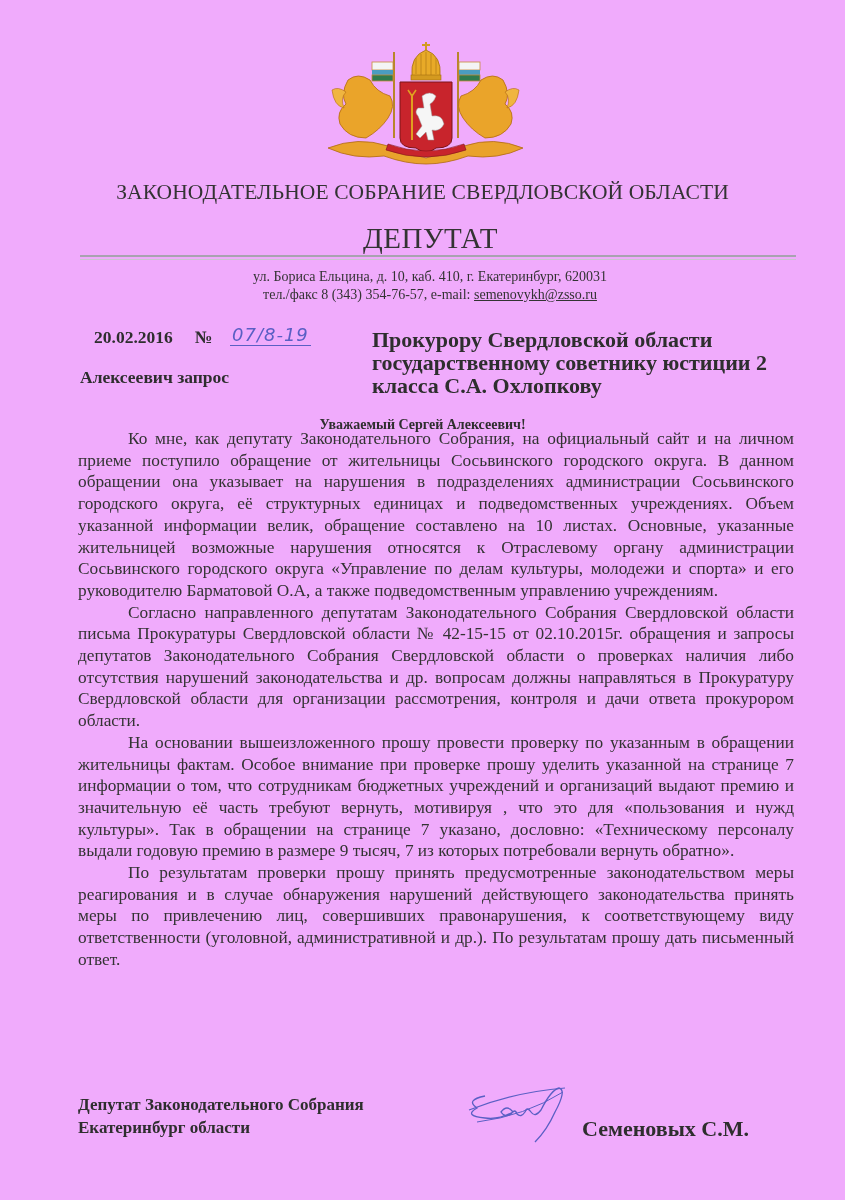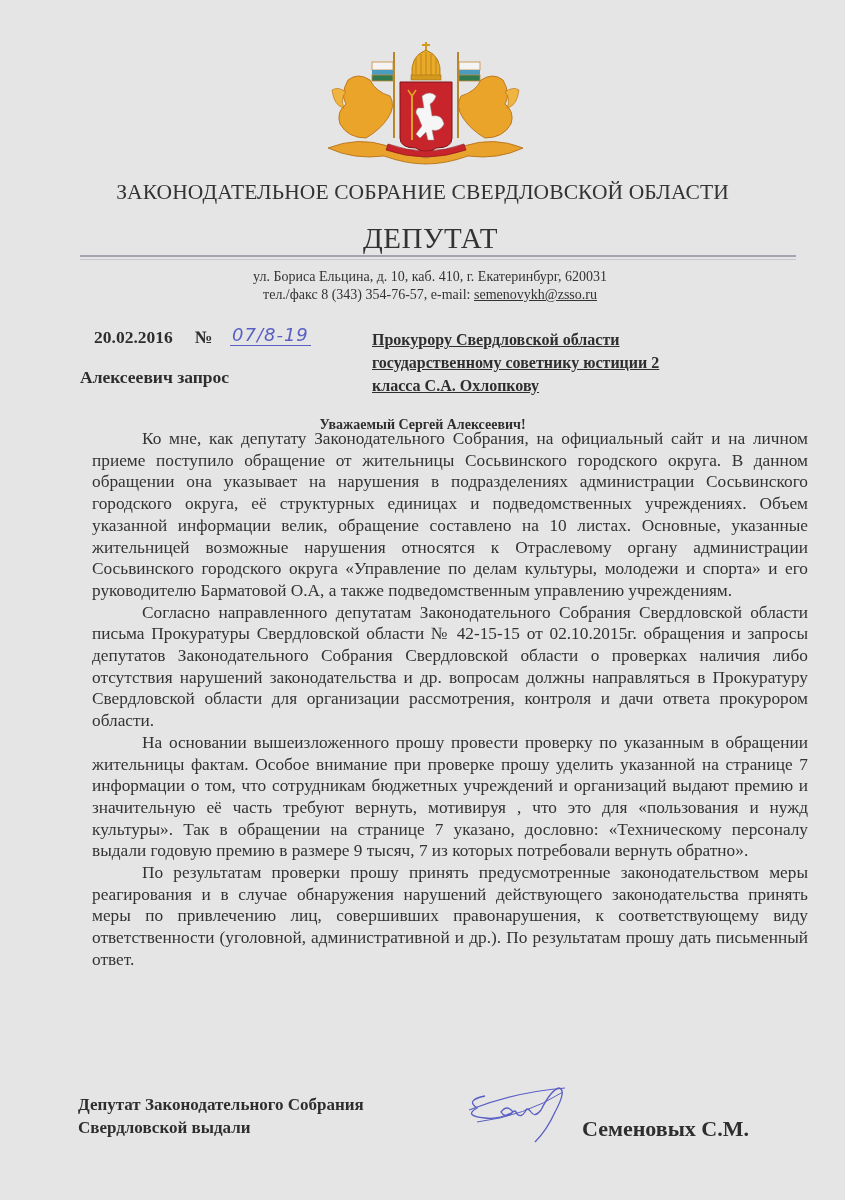--- a/index.html
+++ b/index.html
@@ -12,21 +12,21 @@
       height: 1200px;
       position: relative;
       overflow: hidden;
       font-family: "Liberation Serif", serif;
       color: #2a2a2a;
     }
     .page {
       position: absolute;
       left: 0; top: 0;
       width: 845px; height: 1200px;
-      background: #e5e5e5;
+      background: #f0abfc;
     }
     .crest {
       position: absolute;
       left: 318px;
       top: 20px;
       width: 215px;
       height: 145px;
     }
     .org-title {
       position: absolute;
@@ -104,44 +104,42 @@
       left: 0;
       top: 40px;
       white-space: nowrap;
     }
     .addressee {
       position: absolute;
       left: 372px;
       top: 328px;
       width: 420px;
       font-weight: bold;
-      font-size: 16px;
+      font-size: 22px;
       line-height: 23px;
       color: #2e2e2e;
-      text-decoration: underline;
     }
     .greeting {
       position: absolute;
       left: 0; width: 845px;
       top: 417px;
       text-align: center;
       font-weight: bold;
       font-size: 14px;
       color: #2e2e2e;
     }
     .body {
       position: absolute;
       left: 78px;
       top: 428px;
       width: 716px;
       font-size: 17.3px;
       line-height: 21.7px;
       text-align: justify;
       color: #333;
-      margin-left: 14px;
     }
     .body p {
       margin: 0;
       text-indent: 50px;
     }
     .sig-block {
       position: absolute;
       left: 78px;
       top: 1093px;
       font-weight: bold;
@@ -238,21 +236,21 @@
 
   <div class="body">
     <p>Ко мне, как депутату Законодательного Собрания, на официальный сайт и на личном приеме поступило обращение от жительницы Сосьвинского городского округа. В данном обращении она указывает на нарушения в подразделениях администрации Сосьвинского городского округа, её структурных единицах и подведомственных учреждениях. Объем указанной информации велик, обращение составлено на 10 листах. Основные, указанные жительницей возможные нарушения относятся к Отраслевому органу администрации Сосьвинского городского округа «Управление по делам культуры, молодежи и спорта» и его руководителю Барматовой О.А, а также подведомственным управлению учреждениям.</p>
     <p>Согласно направленного депутатам Законодательного Собрания Свердловской области письма Прокуратуры Свердловской области № 42-15-15 от 02.10.2015г. обращения и запросы депутатов Законодательного Собрания Свердловской области о проверках наличия либо отсутствия нарушений законодательства и др. вопросам должны направляться в Прокуратуру Свердловской области для организации рассмотрения, контроля  и дачи ответа прокурором области.</p>
     <p>На основании вышеизложенного прошу провести проверку по указанным в обращении жительницы фактам. Особое внимание при проверке прошу уделить указанной на странице 7 информации о том, что сотрудникам бюджетных учреждений и организаций выдают премию и значительную её часть требуют вернуть, мотивируя , что это для «пользования и нужд культуры». Так в обращении на странице 7 указано,  дословно: «Техническому персоналу выдали годовую премию в размере 9 тысяч, 7 из которых потребовали вернуть обратно».</p>
     <p>По результатам проверки прошу принять предусмотренные законодательством меры реагирования и в случае обнаружения нарушений действующего законодательства принять меры по привлечению лиц, совершивших правонарушения, к соответствующему виду ответственности (уголовной, административной и др.). По результатам прошу дать письменный ответ.</p>
   </div>
 
   <div class="sig-block">
     <div>Депутат Законодательного Собрания</div>
-    <div>Свердловской выдали</div>
+    <div>Екатеринбург области</div>
   </div>
 
   <svg class="signature" viewBox="0 0 120 70">
     <path d="M30 14 Q10 18 22 26 Q8 34 30 36 Q44 38 58 30 Q52 22 46 30 Q50 36 56 32 Q60 26 62 32 Q66 36 70 30 Q72 24 76 30 Q80 36 86 28 Q96 8 104 6 Q112 8 100 30 Q92 48 80 60" fill="none" stroke="#5a5fc4" stroke-width="1.3"></path>
     <path d="M14 28 Q60 10 110 6" fill="none" stroke="#5a5fc4" stroke-width="1.1"></path>
     <path d="M22 40 Q70 34 108 10" fill="none" stroke="#5a5fc4" stroke-width="1"></path>
   </svg>
 
   <div class="signer-name">Семеновых С.М.</div>
 </div>

